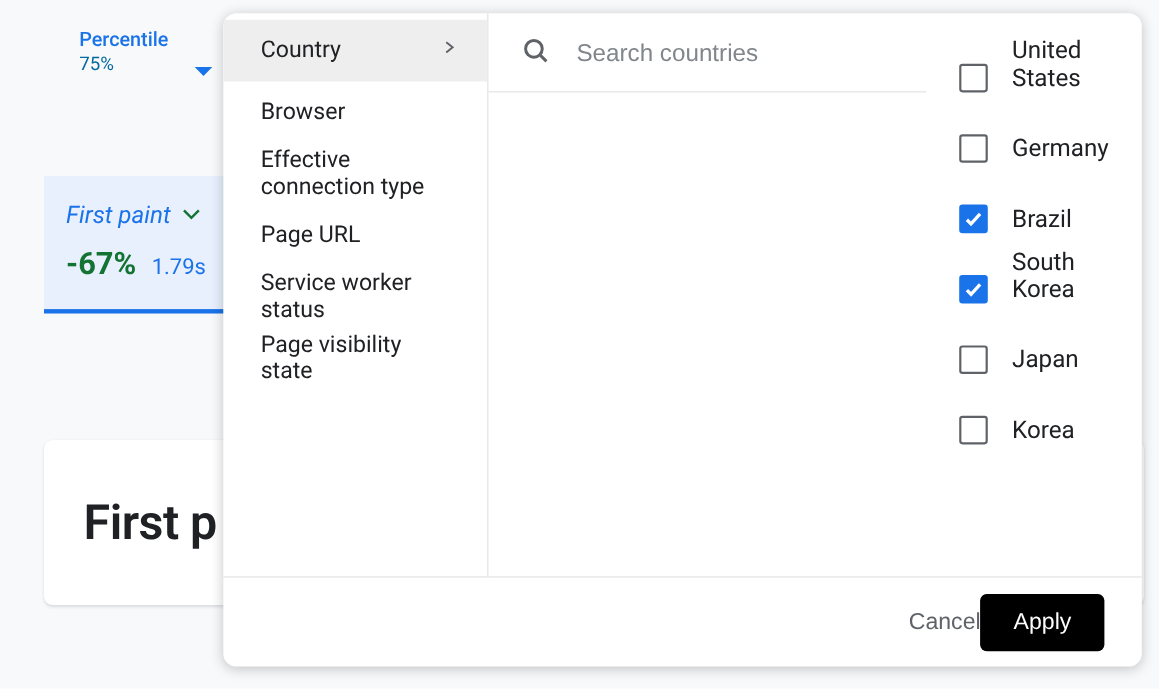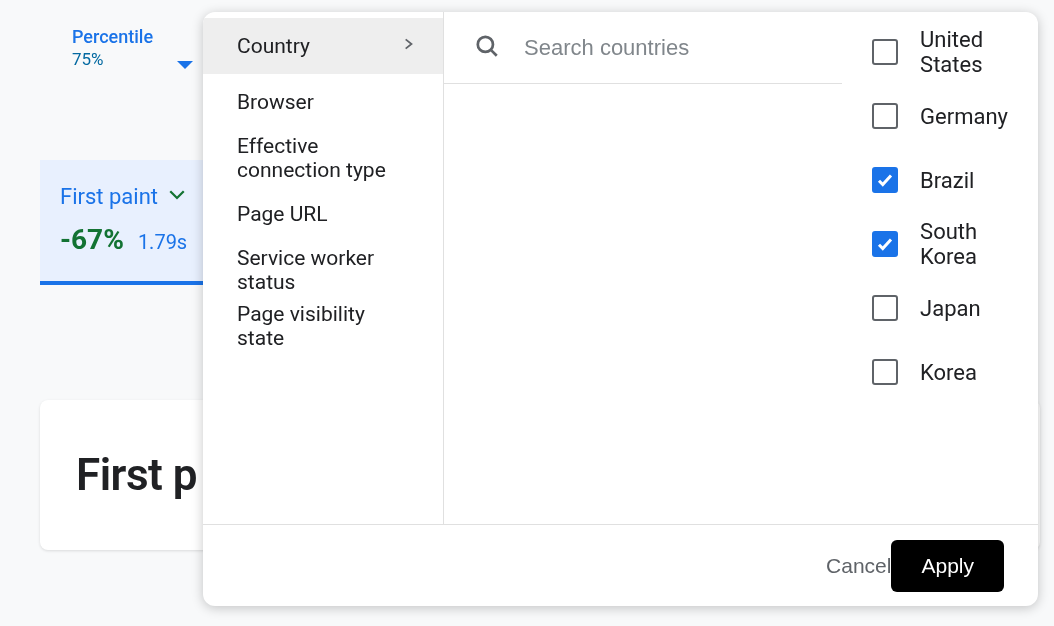--- a/index.html
+++ b/index.html
@@ -40,21 +40,21 @@
       position: absolute;
       left: 40px;
       top: 160px;
       width: 340px;
       height: 125px;
       background: #e8f0fe;
       border-bottom: 4px solid #1a73e8;
       padding: 24px 20px 0 20px;
     }
     .metric-title-row { display: flex; align-items: center; gap: 10px; }
-    .metric-title { font-size: 22px; color: #1a73e8; }
+    .metric-title { font-size: 22px; color: #1a73e8; font-style: italic; }
     .trend-down-icon { color: #137333; }
     .metric-values-row { display: flex; align-items: baseline; gap: 14px; margin-top: 14px; }
     .metric-delta { font-size: 28px; font-weight: 700; color: #137333; }
     .metric-time { font-size: 20px; color: #1a73e8; }
 
     
     .heading-card {
       position: absolute;
       left: 40px;
       top: 400px;
@@ -121,21 +121,21 @@
       font-size: 22px;
       color: #202124;
       flex: 1;
       background: transparent;
     }
     .search-input::placeholder { color: #80868b; }
 
     .options-list { flex: 1; overflow: auto; padding: 8px 0; }
     .option-item {
       display: flex;
-      align-items: center;
+      align-items: flex-end;
       gap: 22px;
       height: 64px;
       padding: 0 30px;
       font-size: 22px;
       cursor: pointer;
     }
     .checkbox {
       width: 26px; height: 26px;
       border: 2.5px solid #5f6368;
       border-radius: 3px;

